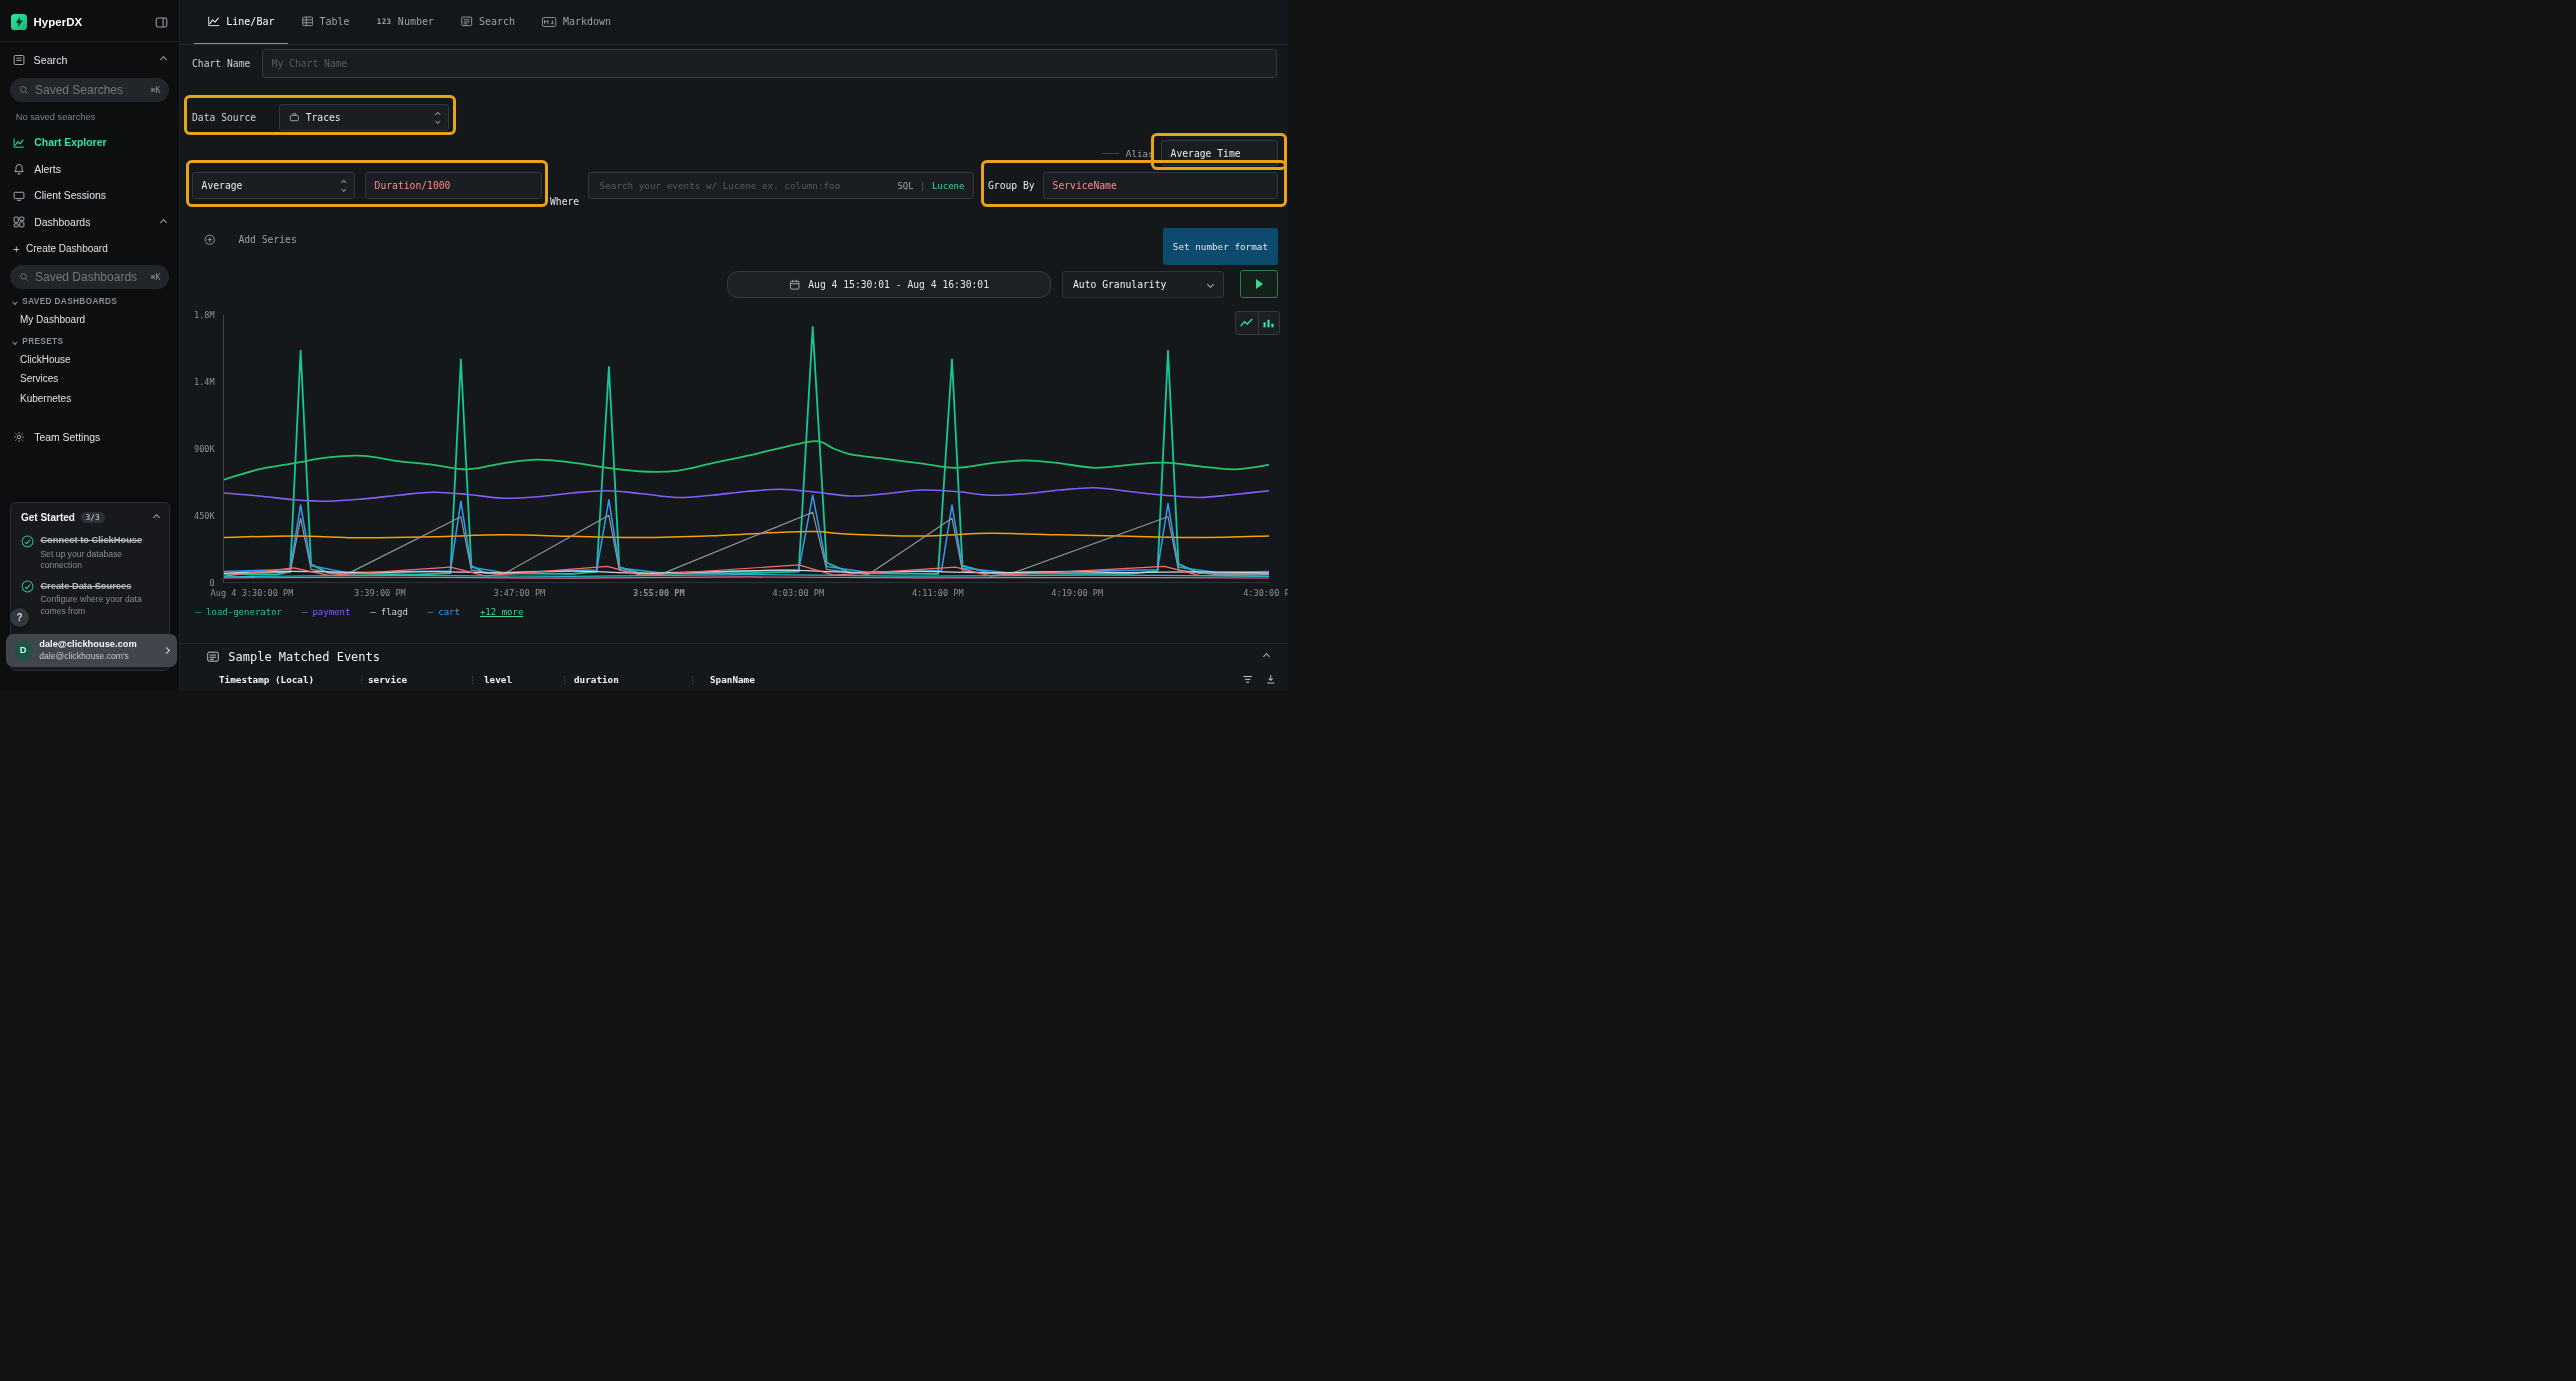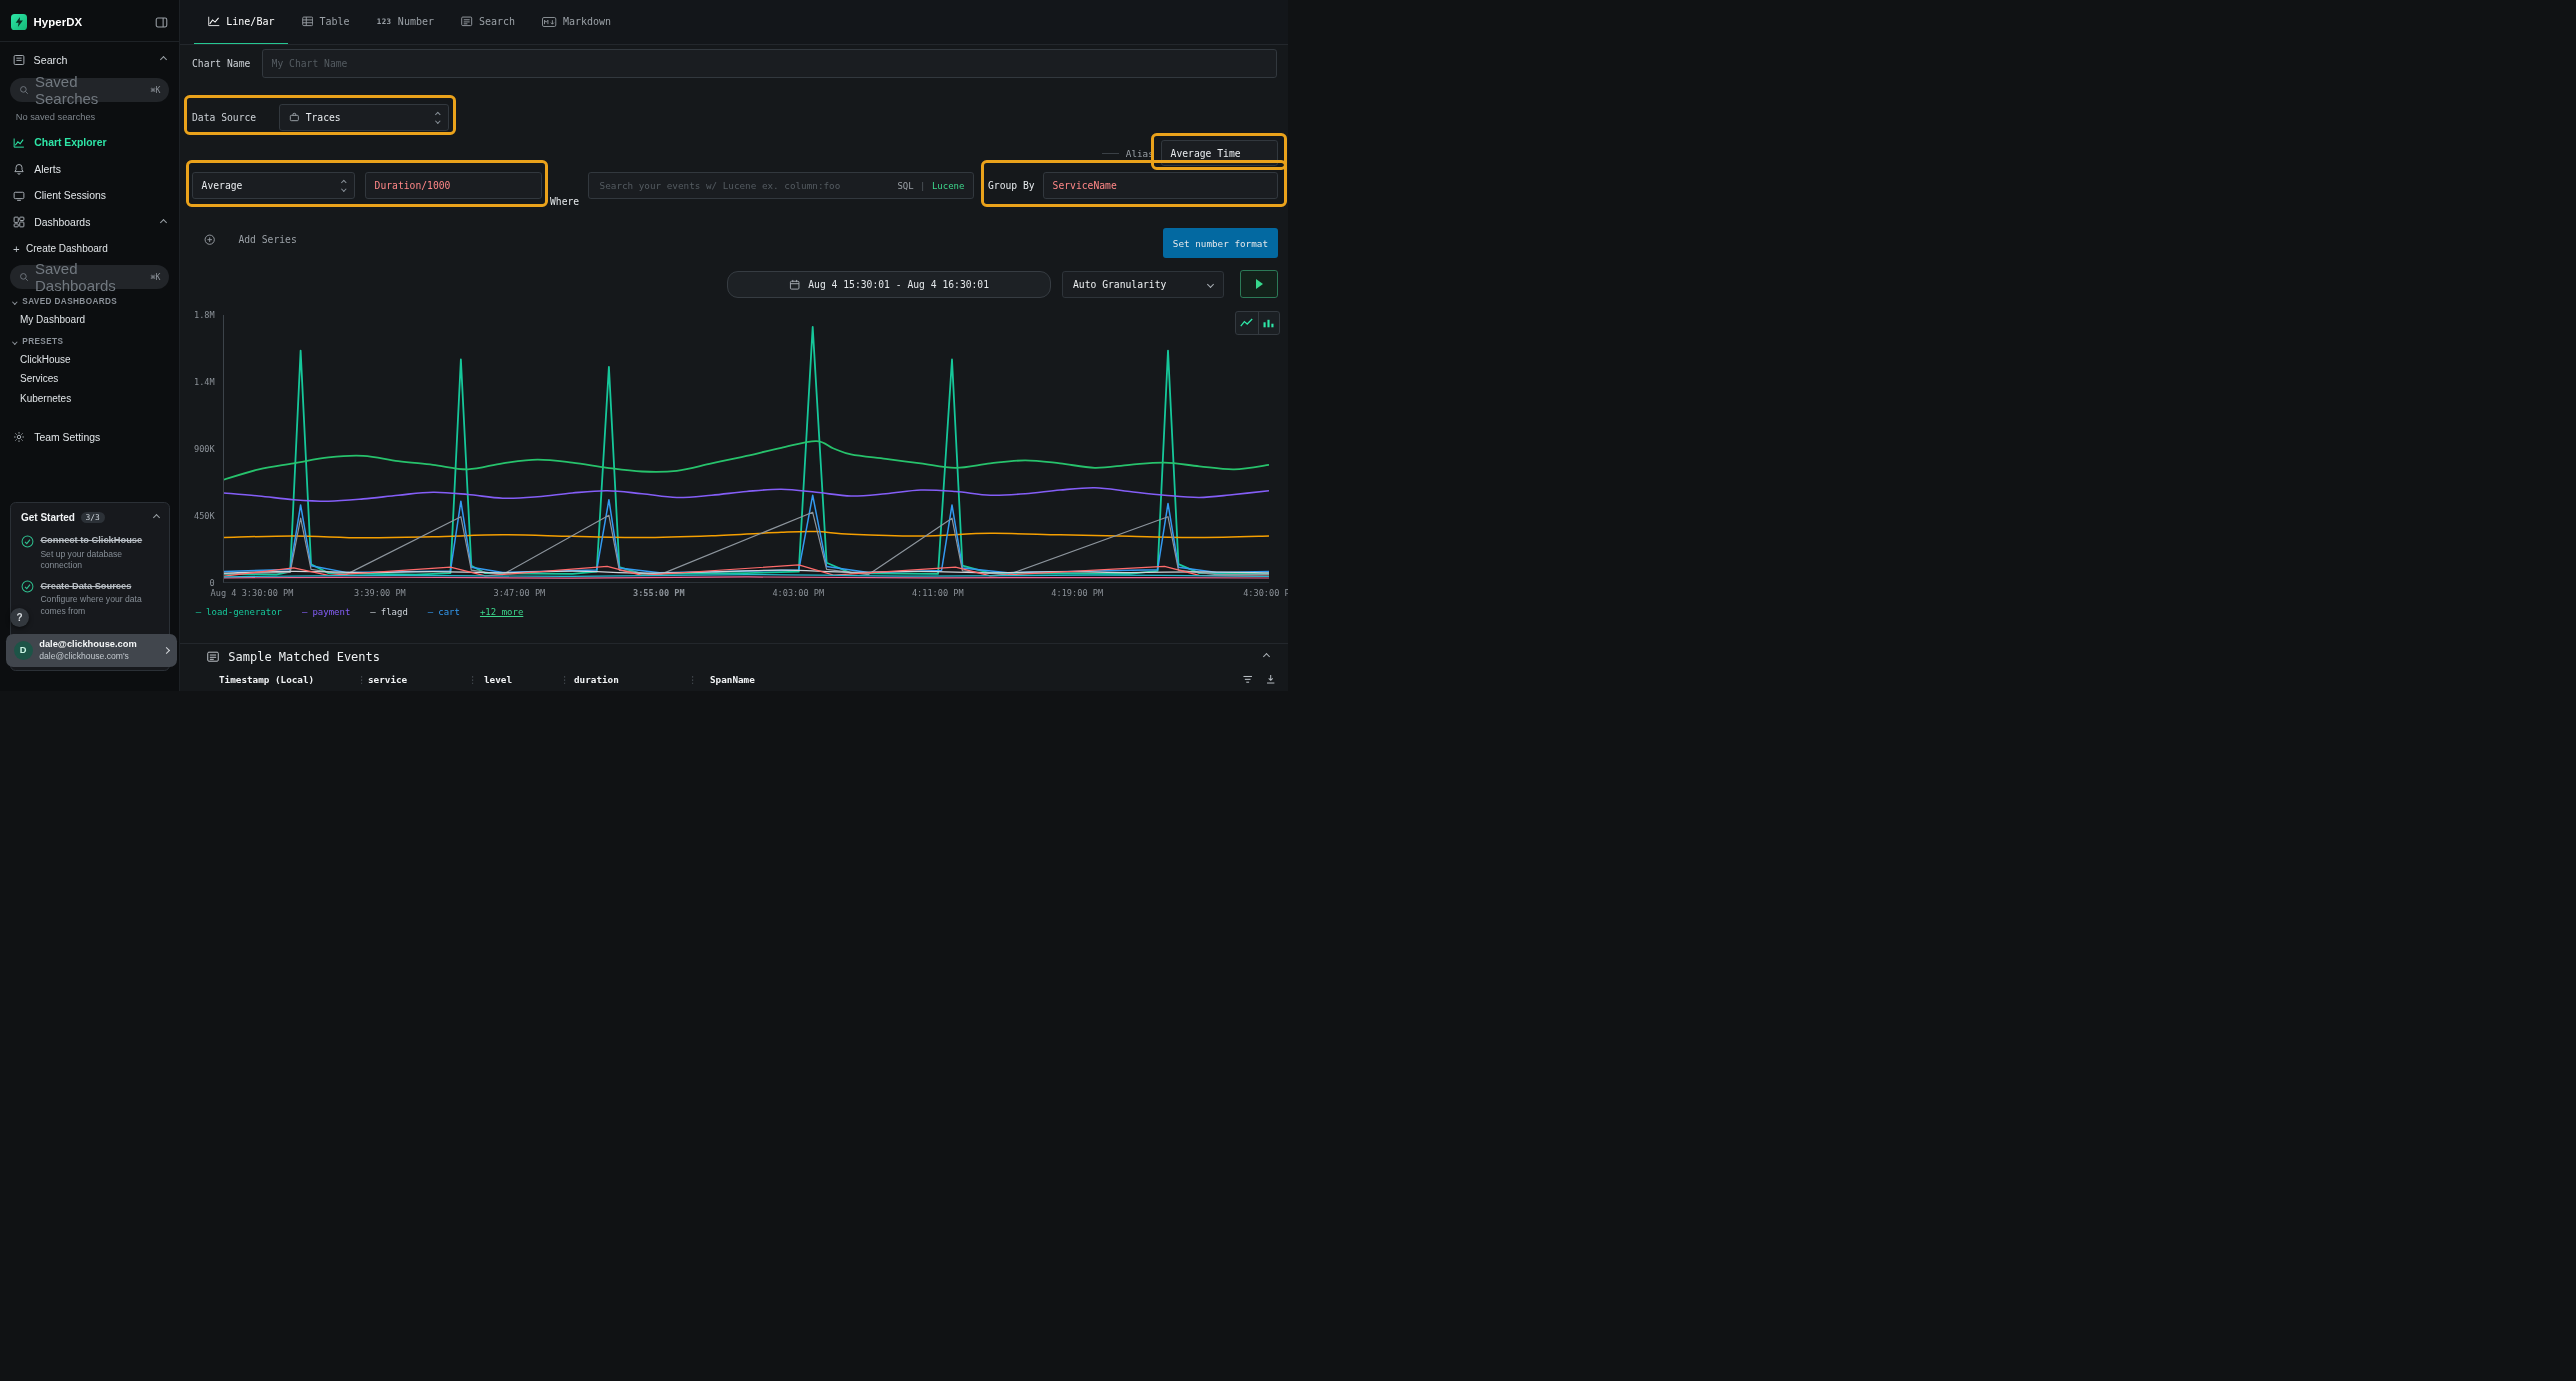--- a/index.html
+++ b/index.html
@@ -18,21 +18,21 @@
   .brand{display:flex;align-items:center;gap:6.4px}
   .logo-badge{width:15.7px;height:15.7px;border-radius:3.6px;background:linear-gradient(135deg,#2ee6a7,#14b877);
               display:flex;align-items:center;justify-content:center}
   .brand-name{font-weight:bold;font-size:11.4px;color:#fff;letter-spacing:0.1px}
   .side-toggle{color:#9aa0a6;display:flex}
   .s-divider{height:0.7px;background:#1e2226;margin:0 0 2.9px}
   .sec-head{display:flex;align-items:center;gap:8.6px;padding:8.6px 13px;color:#dfe3e6;font-size:10.7px}
   .sec-head .chev{margin-left:auto;color:#9aa0a6}
   .pill{margin:4.3px 10px 0;height:24px;border-radius:12px;background:#222529;display:flex;align-items:center;
         gap:6.4px;padding:0 8.6px;color:#71787f}
-  .pill .ph{font-size:15px;flex:1}
+  .pill .ph{font-size:12px;flex:1}
   .kbd{font-size:8.2px;color:#8b9198;font-family:"DejaVu Sans Mono",monospace}
   .note{margin:10px 15.7px 7.2px;font-size:9.3px;color:#7f868d}
   .nav-item{display:flex;align-items:center;gap:9.3px;height:26.5px;padding:0 13px;font-size:10.4px;color:#e2e6e9;cursor:pointer}
   .nav-item .s-ic{color:#aab0b6;display:flex}
   .nav-item.active{color:var(--accent);font-weight:bold}
   .nav-item.active .s-ic{color:var(--accent)}
   .nav-item .chev{margin-left:auto;color:#9aa0a6}
   .create-row{display:flex;align-items:center;gap:6.4px;padding:7.2px 13px 5.7px;font-size:10px;color:#dfe3e6}
   .create-row .plus{font-size:11.4px;color:#c3c9ce}
   .tree-head{display:flex;align-items:center;gap:5.7px;padding:8.6px 13px 2.9px;font-size:8.2px;letter-spacing:0.4px;color:#8b9198;font-weight:bold}
@@ -95,21 +95,21 @@
   #in-field{left:185px;top:172px;width:177px;height:27px;color:var(--code)}
   #lbl-where{left:370px;top:188px;height:27px;color:#e5e9ec}
   #in-where{left:408px;top:172px;width:386px;height:27px}
   #lbl-groupby{left:808px;top:172px;height:27px;color:#e5e9ec}
   #in-groupby{left:863px;top:172px;width:235px;height:27px;color:var(--code)}
   .sqltag{color:#9aa0a6;font-size:9px}
   .pipetag{color:#545b61;font-size:9px}
   .lucenetag{color:var(--link);font-size:9px}
   #add-series{position:absolute;left:24px;top:229px;height:21.5px;display:flex;align-items:center;gap:23px;
               color:#9aa0a6;font-family:"DejaVu Sans Mono",monospace;font-size:9.7px;cursor:pointer}
-  #num-format{position:absolute;right:10px;top:228px;height:30px;background:#0369a1;border-radius:2.9px;display:flex;
+  #num-format{position:absolute;right:10px;top:228px;height:37px;background:#0c4a6e;border-radius:2.9px;display:flex;
               align-items:center;padding:13px 10px;font-family:"DejaVu Sans Mono",monospace;font-size:9.3px;color:#e3e7ea;cursor:pointer}
   #date-range{position:absolute;left:547px;top:271px;width:324px;height:27px;background:#1d2125;border:0.7px solid #363c42;
               border-radius:11px;display:flex;align-items:center;justify-content:center;gap:7.9px;
               font-family:"DejaVu Sans Mono",monospace;font-size:9.7px;color:#e3e7ea;cursor:pointer}
   #granularity{position:absolute;left:882px;top:271px;width:162px;height:27px;background:#1a1d21;border:0.7px solid #2e343a;
                border-radius:2.9px;display:flex;align-items:center;gap:7.2px;padding:0 10px;
                font-family:"DejaVu Sans Mono",monospace;font-size:9.7px;color:#eef1f3}
   #granularity .chev{margin-left:auto;color:#aab0b6}
   #play-btn{position:absolute;left:1060px;top:270px;width:38px;height:28px;background:#13211a;border:0.7px solid #2c7a57;
             border-radius:2.9px;display:flex;align-items:center;justify-content:center;cursor:pointer}

